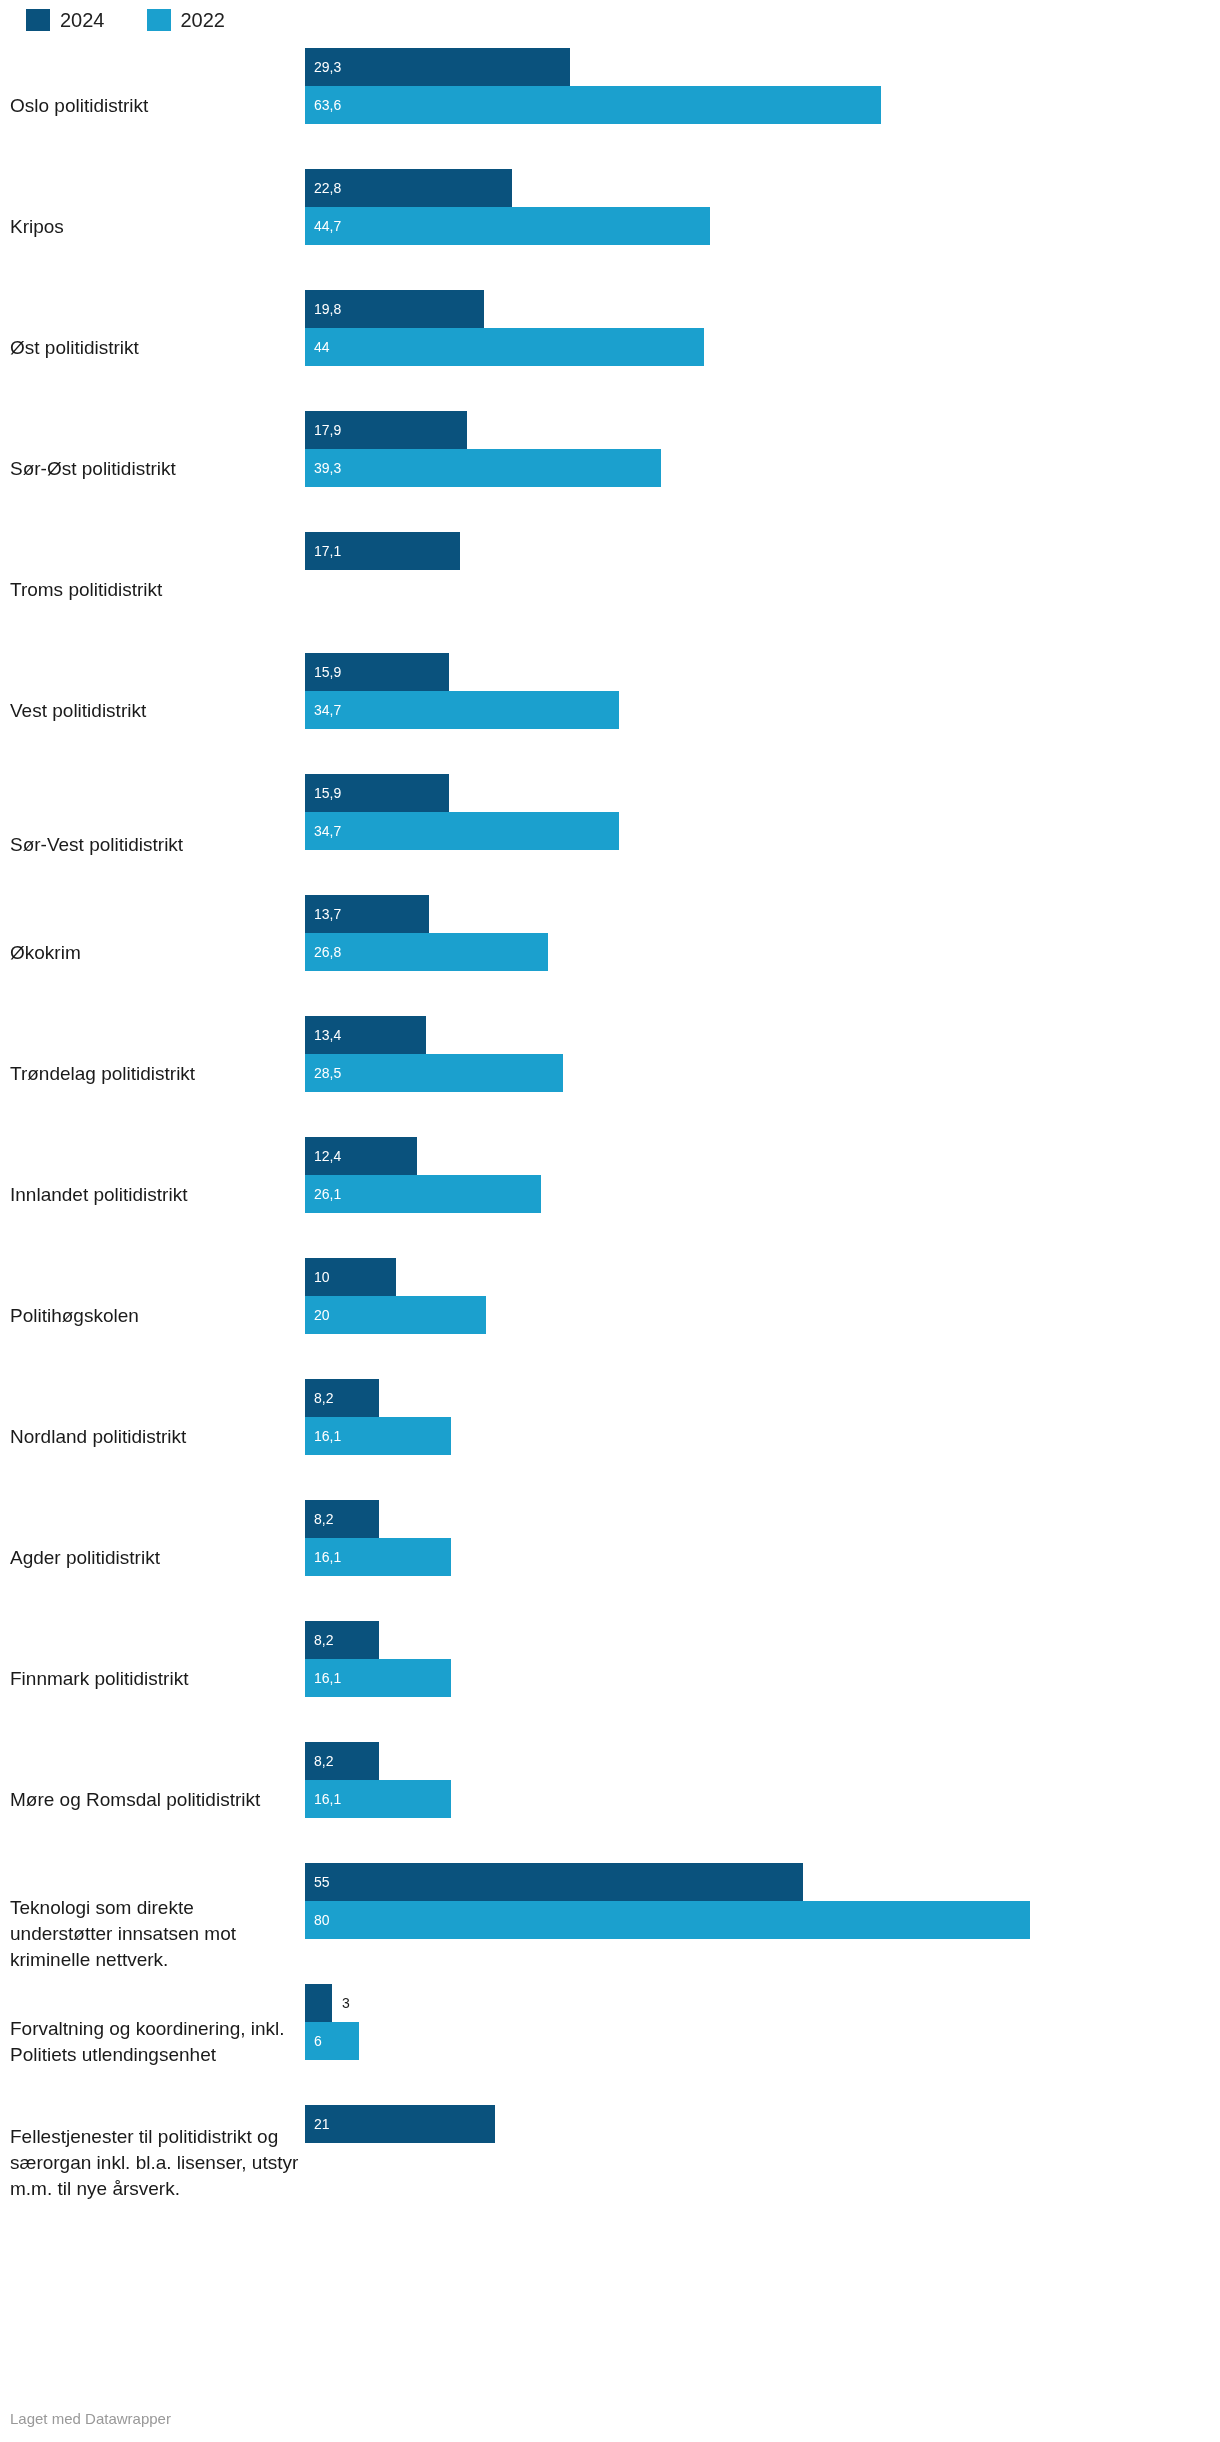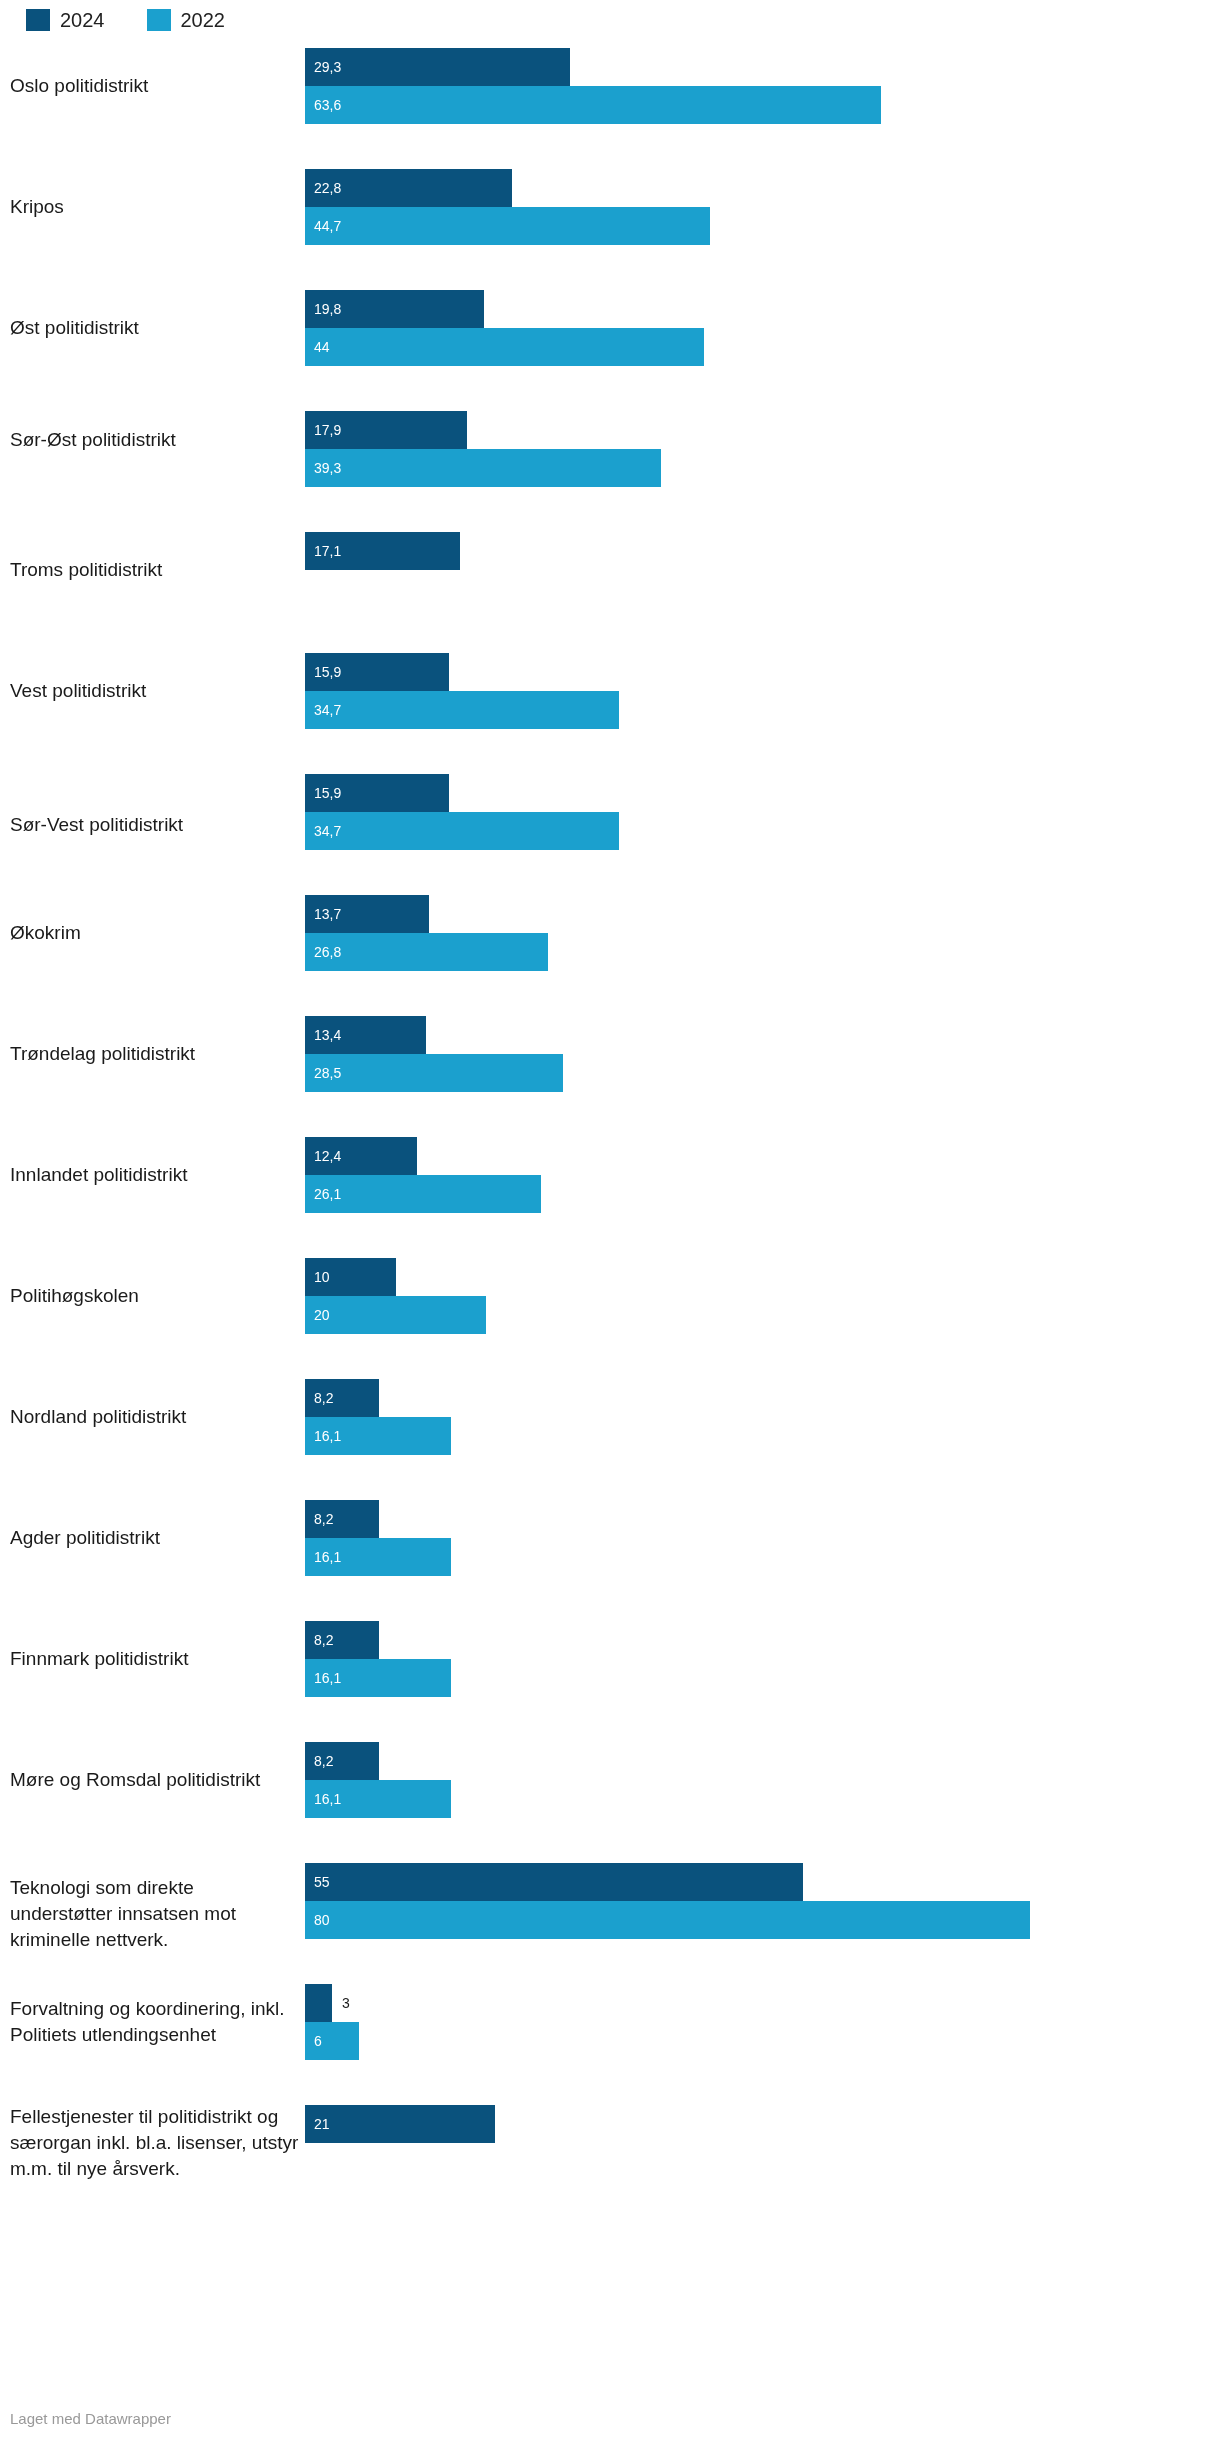--- a/index.html
+++ b/index.html
@@ -67,20 +67,21 @@
     box-sizing: border-box;
   }
   .row-label {
     position: absolute;
     left: 10px;
     width: 290px;
     font-size: 19px;
     line-height: 26px;
     color: #1a1a1a;
     text-align: left;
+    margin-top: 20px;
   }
   .bars {
     position: absolute;
     left: 305px;
     top: 0;
     width: 915px;
     height: 100%;
   }
   .bar-wrap {
     position: relative;
@@ -173,21 +174,21 @@
             <div class="bar dark" style="width: 179px;"></div>
             <span class="bar-value inside">19,8</span>
           </div>
           <div class="bar-wrap">
             <div class="bar light" style="width: 399px;"></div>
             <span class="bar-value inside">44</span>
           </div>
         </div>
       </div>
       <div class="row" style="height: 121px;">
-        <div class="row-label" style="top: 16px;">Sør-Øst politidistrikt</div>
+        <div class="row-label" style="top: 25px;">Sør-Øst politidistrikt</div>
         <div class="bars">
           <div class="bar-wrap">
             <div class="bar dark" style="width: 162px;"></div>
             <span class="bar-value inside">17,9</span>
           </div>
           <div class="bar-wrap">
             <div class="bar light" style="width: 356px;"></div>
             <span class="bar-value inside">39,3</span>
           </div>
         </div>

